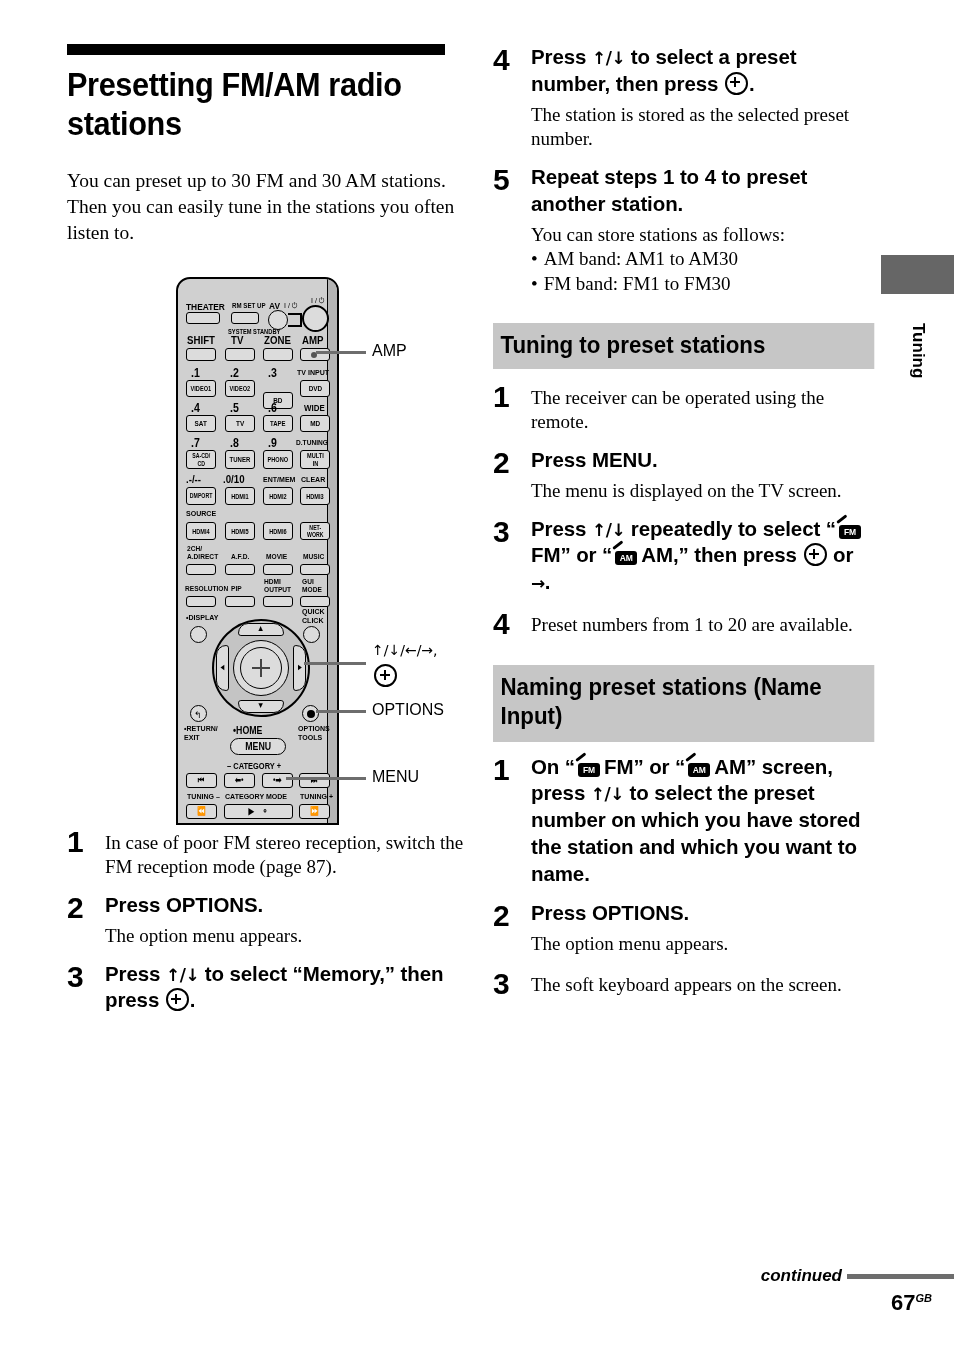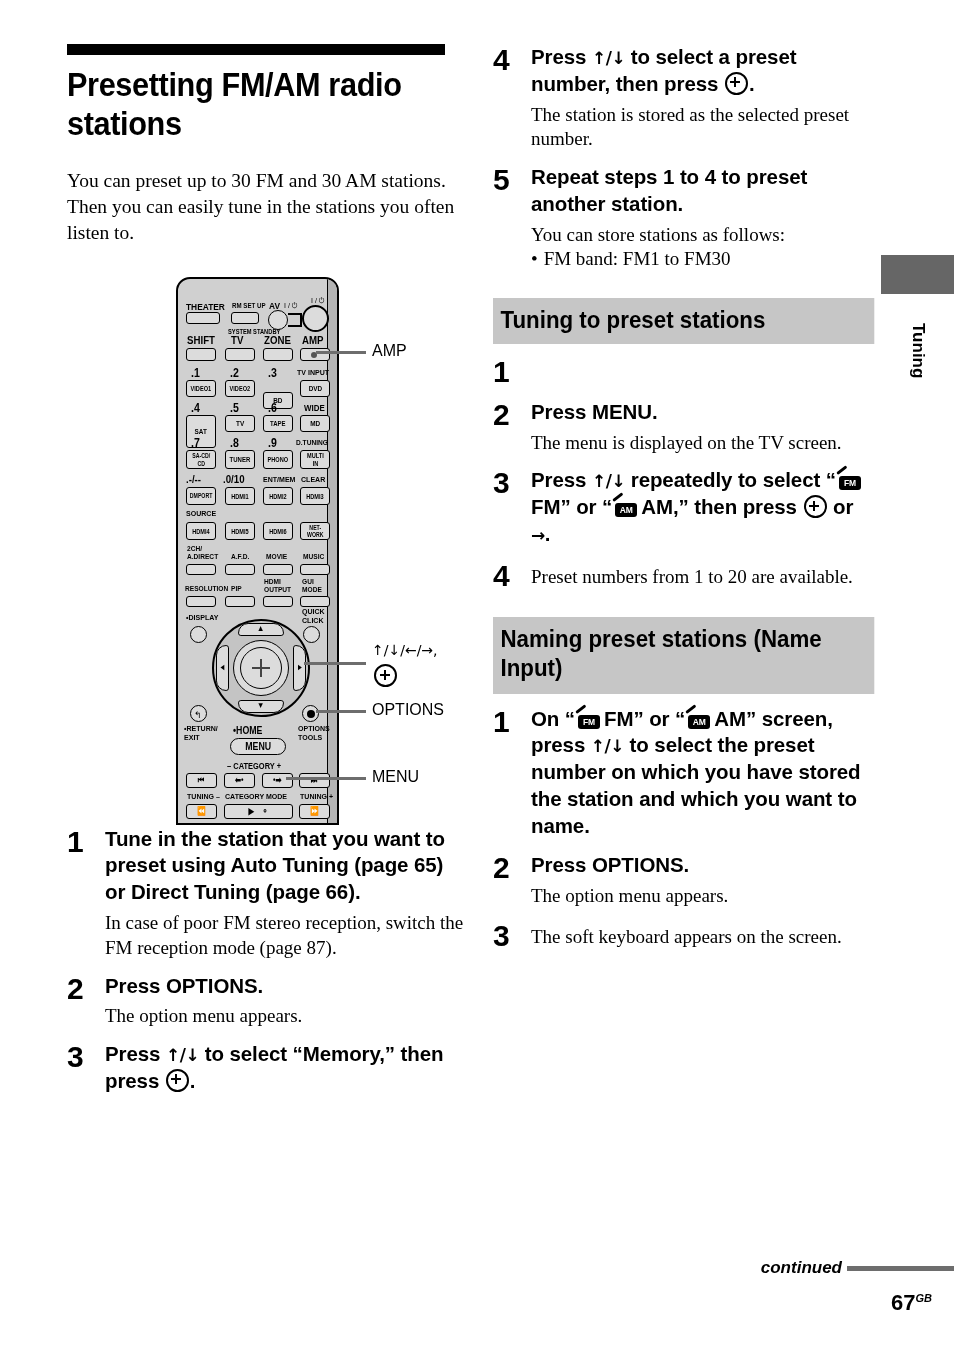--- a/index.html
+++ b/index.html
@@ -137,21 +137,21 @@
 
   
   .footer{position:absolute;right:0;bottom:36px;width:340px;text-align:right;}
   .cont-row{display:flex;align-items:center;justify-content:flex-end;}
   .cont{
     font-family:"Liberation Sans", sans-serif;font-weight:bold;
     font-style:italic;font-size:17px;color:#000;margin-right:5px;
   }
   .cont-rule{height:5px;background:#6d6d6d;width:107px;}
   .pageno{
-    margin-top:12px;padding-right:22px;
+    margin-top:4px;padding-right:22px;
     font-family:"Liberation Sans", sans-serif;font-weight:bold;
     font-size:22px;color:#000;
   }
   .pageno sup{font-size:11px;font-style:italic;font-weight:bold;}
 </style>
 </head>
 <body>
 
 <div class="page">
 
@@ -159,21 +159,20 @@
 
     <div class="title-rule"></div>
     <h1 class="chapter-title">Presetting FM/AM radio stations</h1>
     <p class="intro">You can preset up to 30 FM and 30 AM stations. Then you can easily tune in the stations you often listen to.</p>
 
     <div style="height:568px;"></div>
 
     <div class="step">
       <div class="step-num">1</div>
       <div class="step-body">
-        <p class="step-title">Tune in the station that you want to preset using Auto Tuning (page 65) or Direct Tuning (page 66).</p>
         <p class="step-desc">In case of poor FM stereo reception, switch the FM reception mode (page 87).</p>
       </div>
     </div>
 
     <div class="step">
       <div class="step-num">2</div>
       <div class="step-body">
         <p class="step-title">Press OPTIONS.</p>
         <p class="step-desc">The option menu appears.</p>
       </div>
@@ -230,21 +229,21 @@
           <span>BD</span>
         </div>
       <div class="btn" style="left:122px;top:101px;width:30px;height:17px;font-size:8px;">
           <span>DVD</span>
         </div>
 
       <div class="lbl" style="left:13px;top:122px;font-size:12px;">.4</div>
       <div class="lbl" style="left:52px;top:122px;font-size:12px;">.5</div>
       <div class="lbl" style="left:90px;top:122px;font-size:12px;">.6</div>
       <div class="lbl" style="left:126px;top:124px;font-size:9px;">WIDE</div>
-      <div class="btn" style="left:8px;top:136px;width:30px;height:33px;font-size:8px;">
+      <div class="btn" style="left:8px;top:136px;width:30px;height:17px;font-size:8px;">
           <span>SAT</span>
         </div>
       <div class="btn" style="left:47px;top:136px;width:30px;height:17px;font-size:8px;">
           <span>TV</span>
         </div>
       <div class="btn" style="left:85px;top:136px;width:30px;height:17px;font-size:7.5px;">
           <span>TAPE</span>
         </div>
       <div class="btn" style="left:122px;top:136px;width:30px;height:17px;font-size:8px;">
           <span>MD</span>
@@ -410,31 +409,33 @@
       </div>
     </div>
 
     <div class="step">
       <div class="step-num">5</div>
       <div class="step-body">
         <p class="step-title">Repeat steps 1 to 4 to preset another station.</p>
         <p class="step-desc">You can store stations as follows:</p>
         <div class="step-desc" style="margin-top:0;">
           <ul>
+            <li>AM band: AM1 to AM30</li>
             <li>FM band: FM1 to FM30</li>
           </ul>
         </div>
       </div>
     </div>
 
     <div class="sec-head">Tuning to preset stations</div>
 
     <div class="step">
       <div class="step-num">1</div>
       <div class="step-body">
+        <p class="step-desc">The receiver can be operated using the remote.</p>
       </div>
     </div>
 
     <div class="step">
       <div class="step-num">2</div>
       <div class="step-body">
         <p class="step-title">Press MENU.</p>
         <p class="step-desc">The menu is displayed on the TV screen.</p>
       </div>
     </div>

